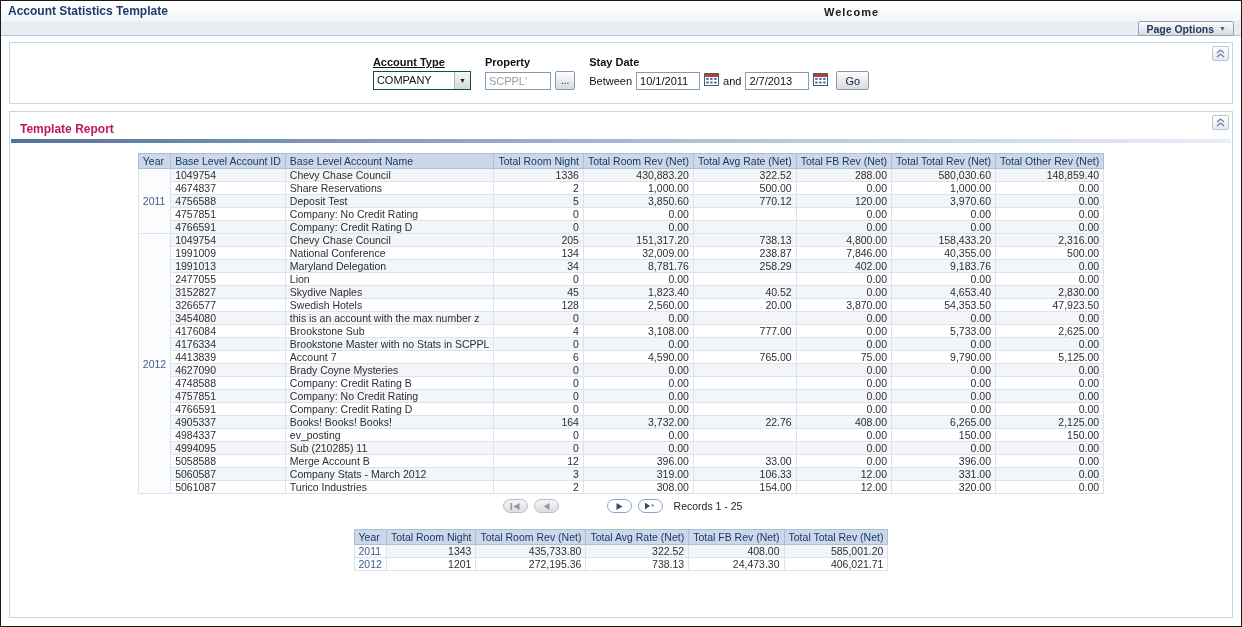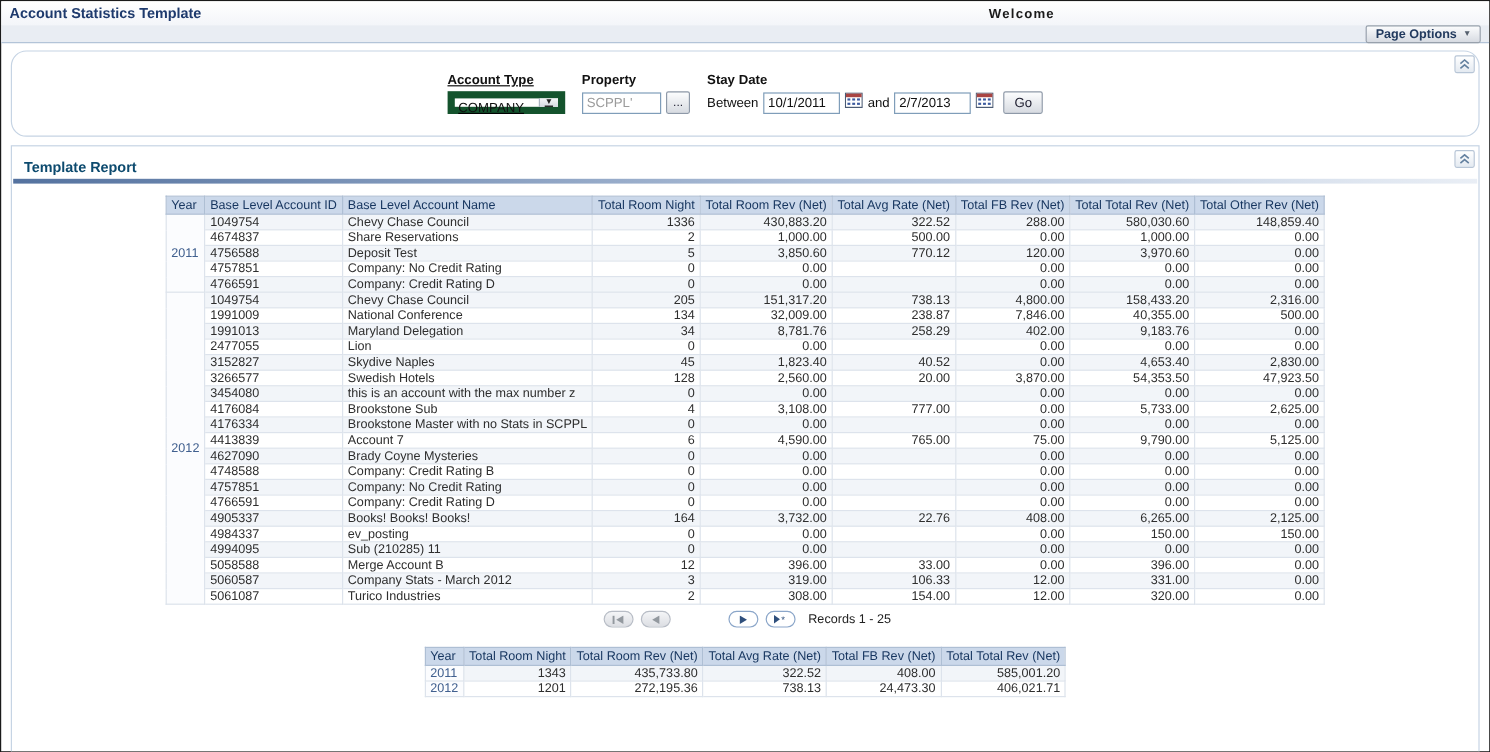--- a/index.html
+++ b/index.html
@@ -20,44 +20,44 @@
   .caret { font-size:8px; color:#8aa0bd; }
   .strip2 { height:15px; background:#e9edf3; border-bottom:1px solid #b3c4d8; position:relative; }
   .page-options {
     position:absolute; right:7px; top:0px; height:15px; padding:0 7px;
     background:linear-gradient(#fbfcfd,#d7dbe2); border:1px solid #98a1ac; border-radius:2px;
     font-size:10.5px; font-weight:bold; color:#223a5e; display:flex; align-items:center; gap:5px; cursor:pointer;
   }
   .page-options .caret { color:#55606e; font-size:7px; }
   
   .panel { position:relative; border:1px solid #c6d4e4; background:#fff; }
-  .panel1 { margin:6px 8px 0 8px; height:72px;border-radius:13px; }
+  .panel1 { margin:6px 8px 0 8px; height:62px; }
   .panel2 { margin:7px 8px 0 8px; height:507px; overflow:hidden; }
   .collapse {
     position:absolute; top:3px; right:3px; width:17px; height:15px;
     background:linear-gradient(#ffffff,#e4eaf1); border:1px solid #b7c5d6; border-radius:2px;
     display:flex; align-items:center; justify-content:center; cursor:pointer;
   }
   
   .filters { position:absolute; inset:0; display:flex; justify-content:center; align-items:center; gap:14px; }
   .fgroup .flabel { font-size:11px; font-weight:bold; color:#111; margin-bottom:3px; white-space:nowrap; }
   .flabel.u { text-decoration:underline; }
   .frow { display:flex; align-items:center; gap:4px; }
-  .select { width:98px; height:19px; border:6px solid #14532d; background:#fff; display:flex; align-items:stretch; font-size:11px; cursor:pointer;text-decoration:underline; }
+  .select { width:98px; height:19px; border:1px solid #14532d; background:#fff; display:flex; align-items:stretch; font-size:11px; cursor:pointer; }
   .select .val { flex:1; padding:2px 0 0 3px; color:#111; }
   .select .sarrow { width:16px; background:linear-gradient(#f5f6f8,#d5dae1); border-left:1px solid #aab4c0; display:flex; align-items:center; justify-content:center; font-size:7px; color:#222; }
   .tbox { height:18px; border:1px solid #7f9db9; font-size:11px; padding:0 3px; font-family:inherit; color:#111; }
   .prop-box { width:66px; color:#9b9b9b; }
   .date-box { width:64px; }
   .mini-btn { height:19px; padding:0 5px; background:linear-gradient(#fcfdfe,#d7dbe1); border:1px solid #8e99a8; border-radius:2px; font-size:10px; color:#223; cursor:pointer; }
   .go-btn { height:19px; padding:0 8px; font-size:11px; margin-left:4px; }
   .cal { cursor:pointer; display:inline-block; }
   .between { font-size:11px; color:#111; }
   
-  .report-title { padding:10px 0 3px 10px; font-size:12px; font-weight:bold; color:#0c4a6e; }
+  .report-title { padding:10px 0 3px 10px; font-size:12px; font-weight:bold; color:#be185d; }
   .title-bar { height:4px; margin:0 1px; background:linear-gradient(to right,#54729f,#aebfd8 55%,#e9eef5); }
   .tables { display:flex; flex-direction:column; align-items:center; }
   table.grid { border-collapse:collapse; table-layout:fixed; margin-top:10px; }
   .grid th { background:#cbd8ea; color:#16355f; font-weight:normal; font-size:10.5px; border:1px solid #aebfd4; padding:1px 4px; height:15px; white-space:nowrap; overflow:hidden; }
   .grid th.l { text-align:left; }
   .grid th.r { text-align:right; }
   .grid td { font-size:10.5px; line-height:12px; border:1px solid #dde3ec; padding:0 4px; height:13px; white-space:nowrap; overflow:hidden; color:#2e2e2e; background:#fff; }
   .grid td.shade { background:#f2f5f9; }
   .grid td.num { text-align:right; }
   .grid td.yearcell { color:#41608f; background:#fbfcfe; vertical-align:middle; }

